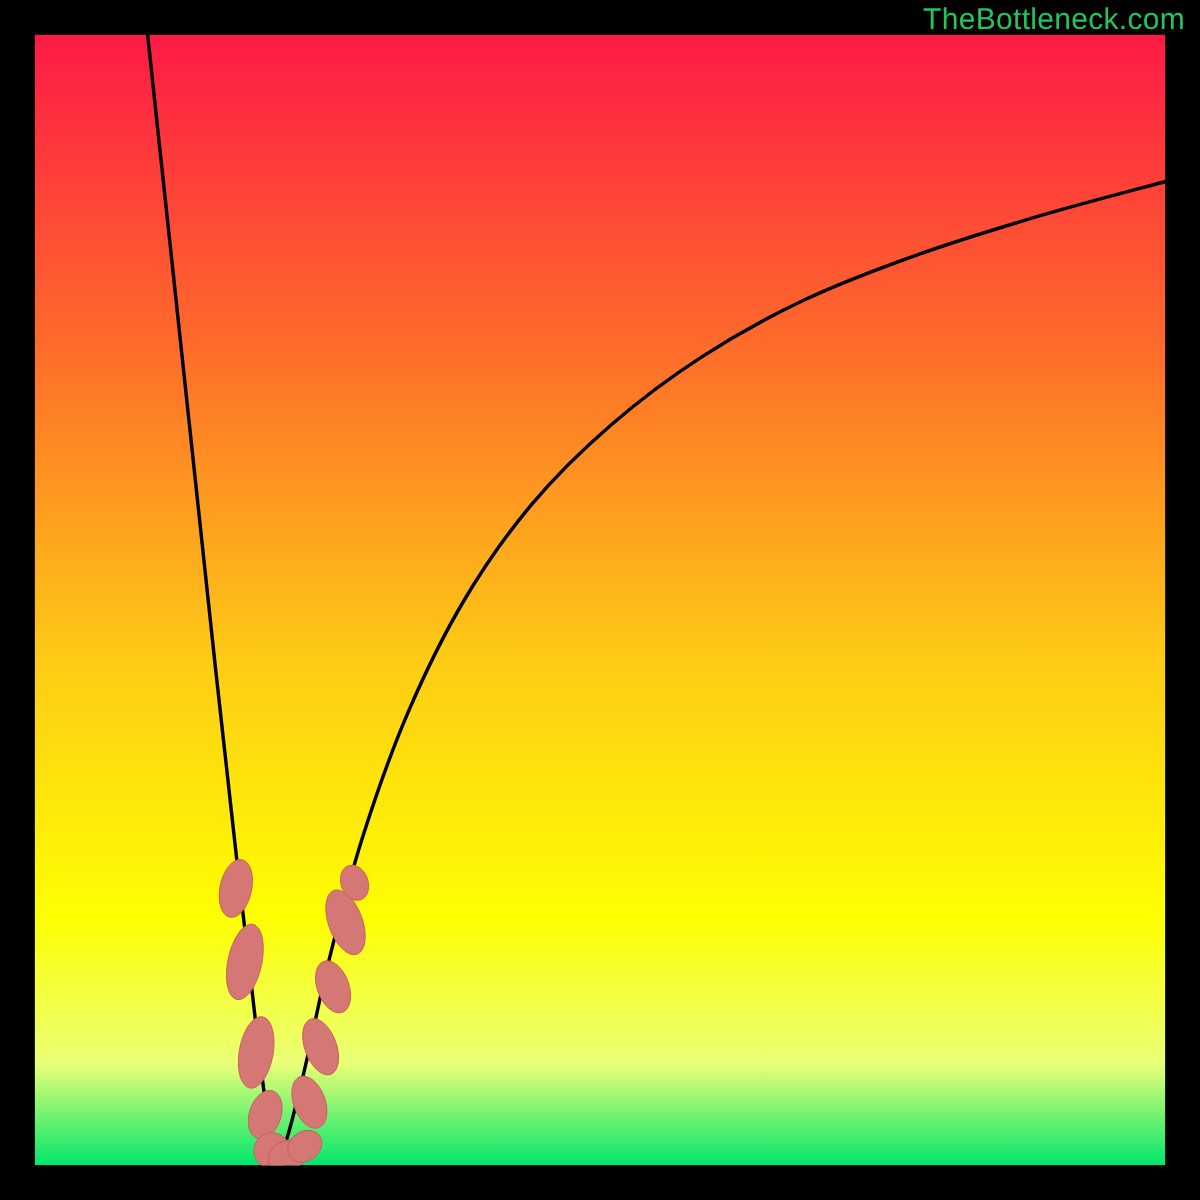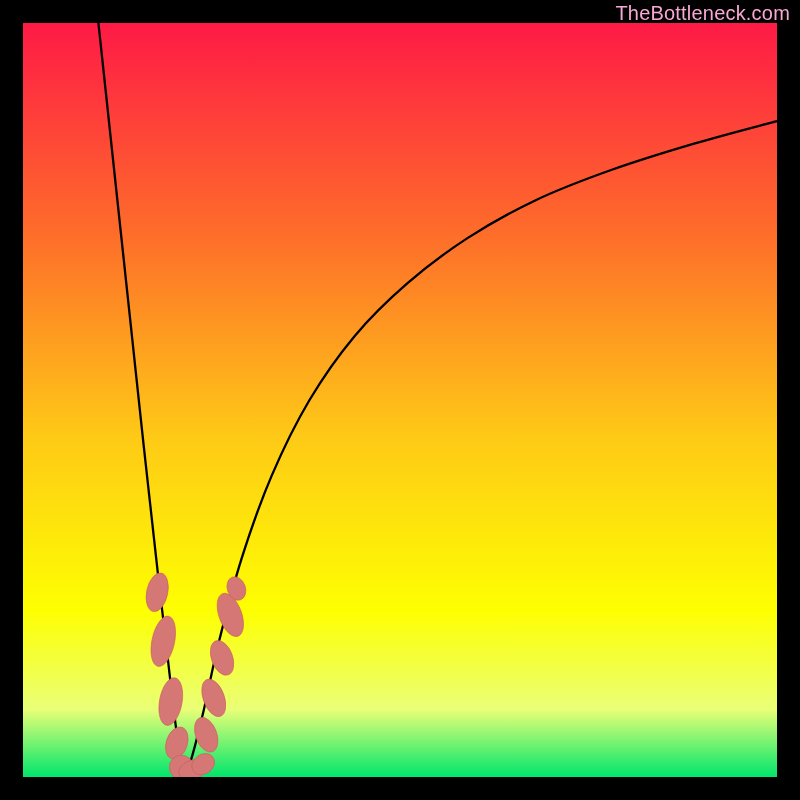--- a/index.html
+++ b/index.html
@@ -27,21 +27,21 @@
     overflow: hidden;
   }
   .bg-grad {
     width: 100%;
     height: 100%;
   }
   .watermark {
     position: absolute;
     top: 2px;
     right: 10px;
-    color: #f9a8d4;
+    color: #22c55e;
     font-size: 20px;
     letter-spacing: 0.2px;
   }
   svg.curve-layer {
     position: absolute;
     top: 0; left: 0;
     width: 754px;
     height: 754px;
     overflow: visible;
   }

